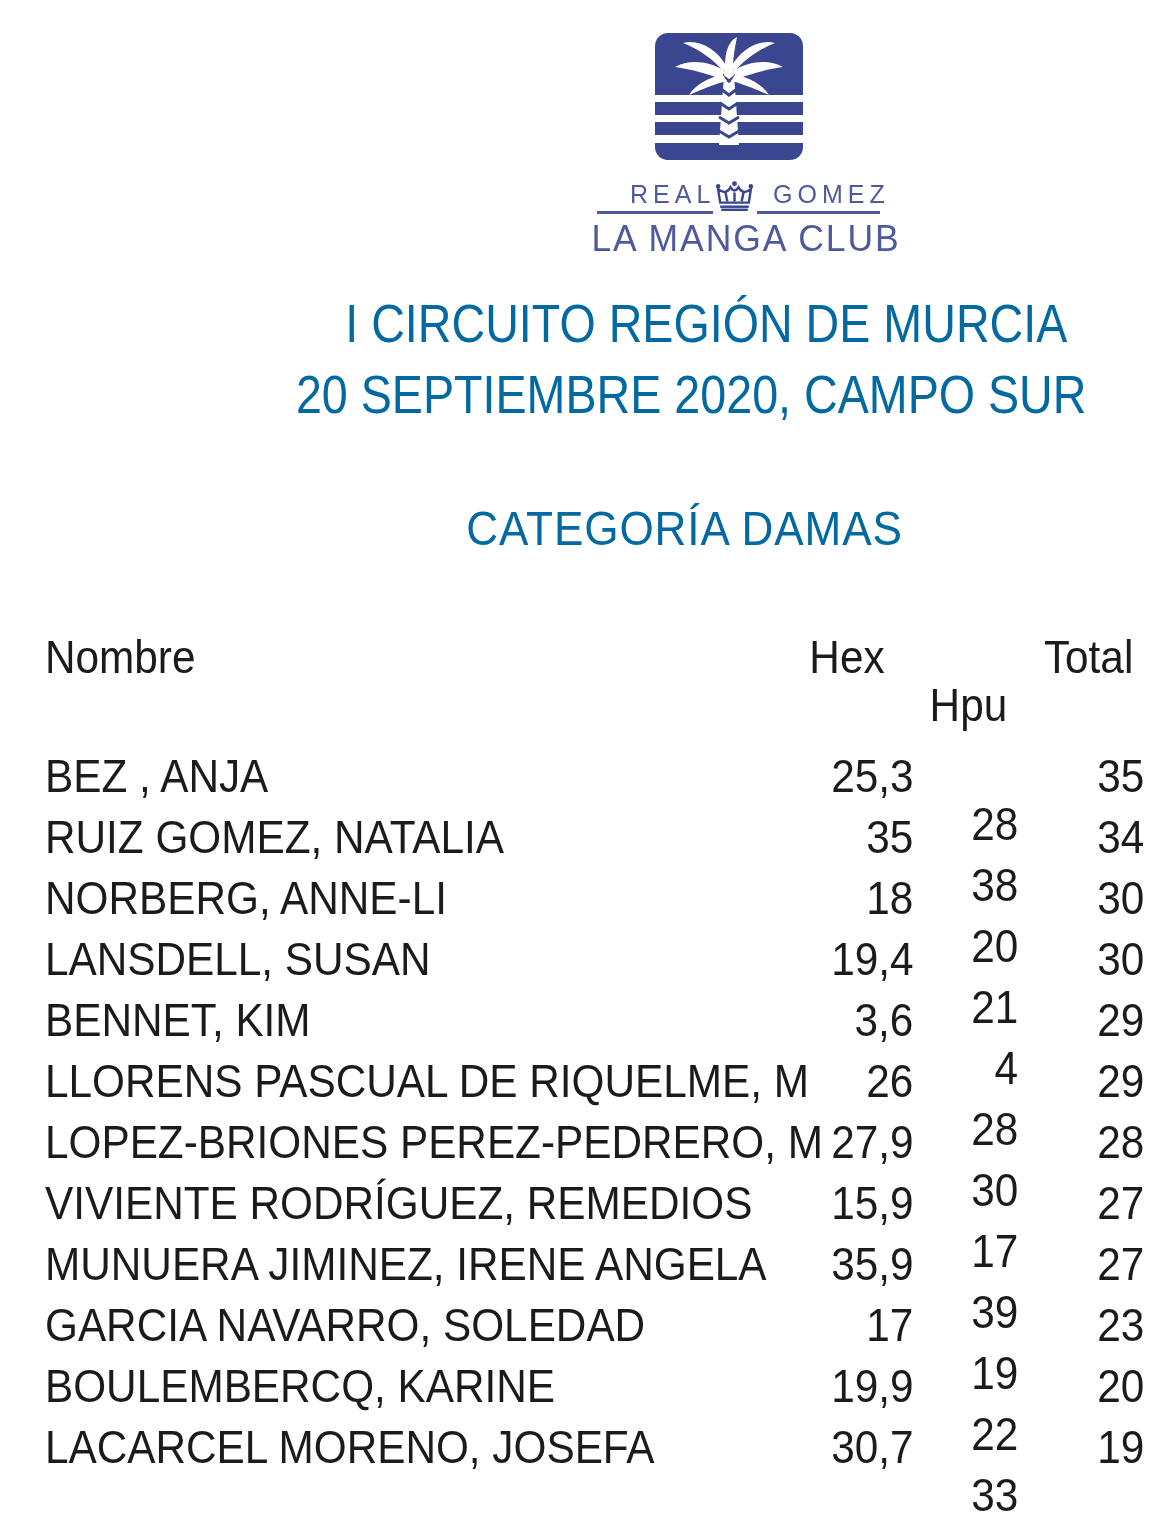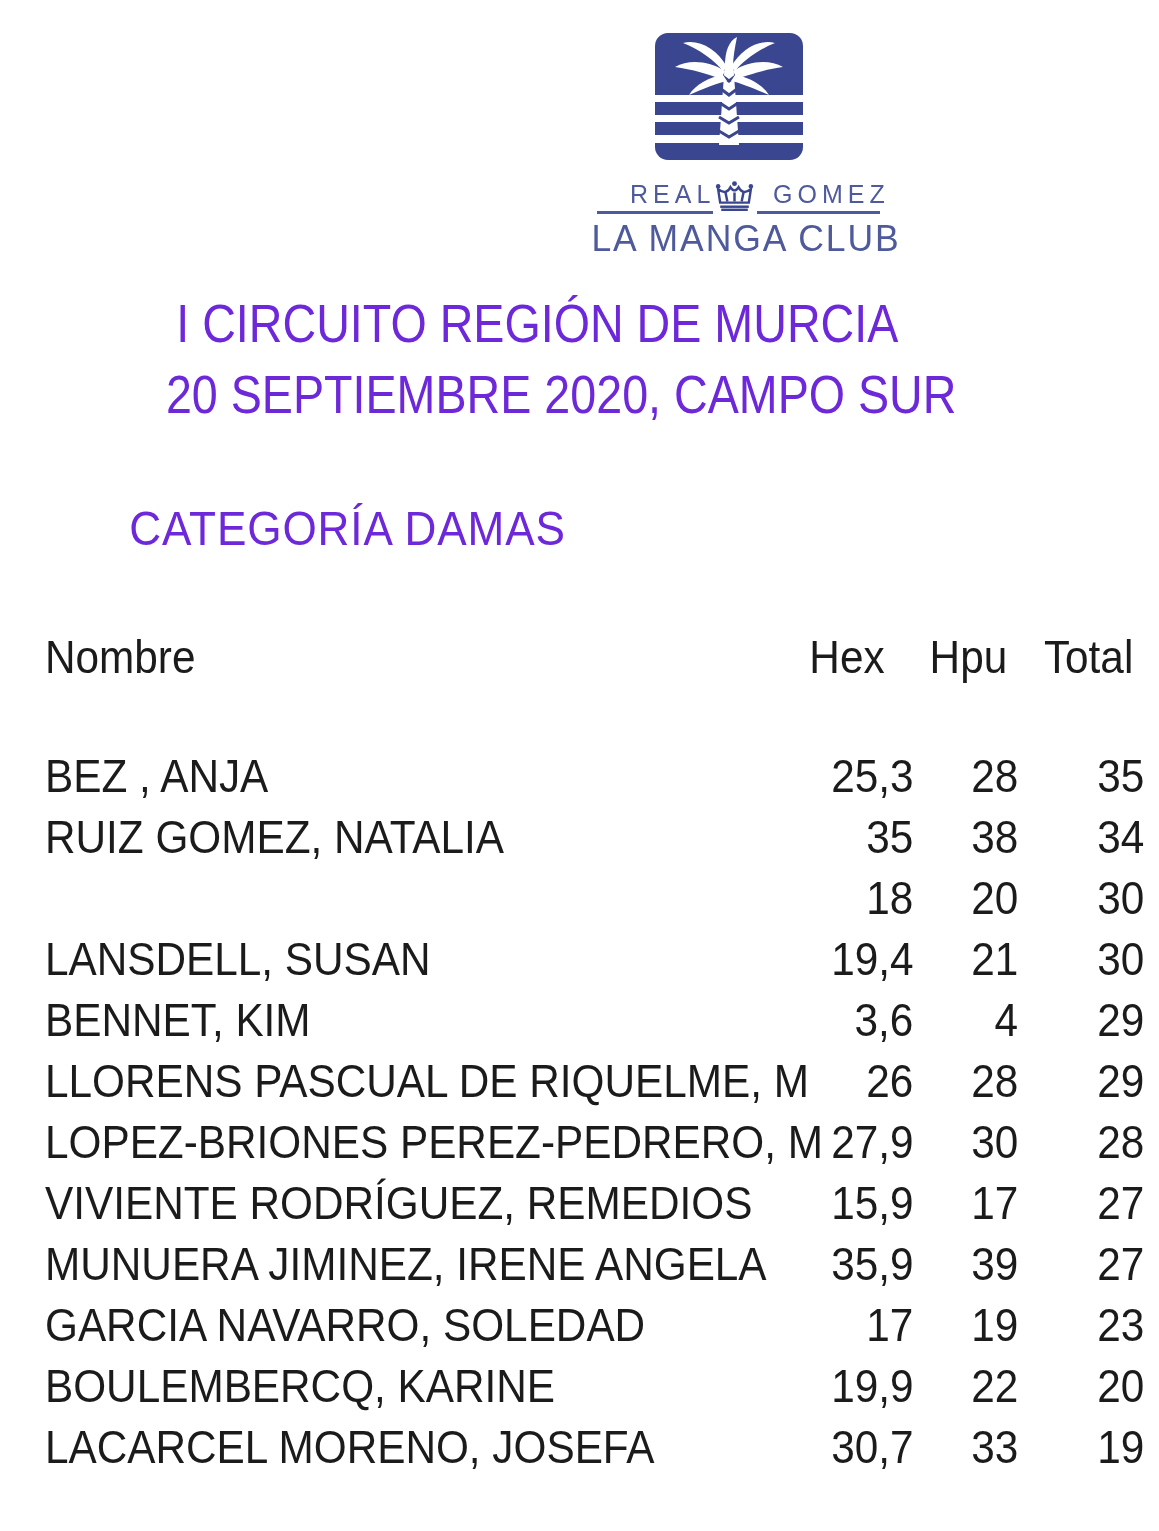--- a/index.html
+++ b/index.html
@@ -24,42 +24,42 @@
   .rule-left{left:597px;width:116px;}
   .rule-right{left:757px;width:123px;}
   .brand-club{
     position:absolute;left:585px;top:212px;width:294px;
     text-align:center;font-size:37px;line-height:37px;letter-spacing:2px;
     color:#4e5a9b;white-space:nowrap;margin-top:8px;
   }
   .brand-club .cx{transform:scaleX(0.96);transform-origin:50% 50%;}
   
   .title,.category{
-    position:absolute;left:0;width:100%;white-space:nowrap;
-    color:#6d28d9;
+    position:absolute;left:0;width:100%;text-align:center;white-space:nowrap;
+    color:#0369a1;
   }
   .title{font-size:53px;line-height:53px;}
   .t1{top:297px;}
   .t2{top:368px;}
   .t1 .cx{transform:translateX(127px) scaleX(0.88);}
   .t2 .cx{transform:translateX(112px) scaleX(0.88);}
   .category{top:504px;font-size:49px;line-height:49px;}
   .category .cx{transform:translateX(105px) scaleX(0.90);letter-spacing:1px;}
   
   .thead,.trow{
     position:absolute;left:0;width:100%;height:61px;line-height:61px;
     font-size:47px;white-space:nowrap;
   }
   .thead{top:626px;font-weight:400;position:absolute;}
   .tbody{position:absolute;left:0;top:745px;width:100%;}
   .tbody .trow{position:relative;top:auto;}
   .cell{position:absolute;top:0;height:61px;line-height:61px;white-space:nowrap;}
   .cell.name{left:45px;}
   .cell.hex{right:246px;}
-  .cell.hpu{right:141px;}
+  .cell.hpu{right:141px;margin-top:48px;}
   .cell.total{right:15px;}
   .thead .cell.hex{right:274px;}
   .thead .cell.hpu{right:152px;}
   .thead .cell.total{right:26px;}
   .cx{display:inline-block;}
   .cx.l{transform:scaleX(0.90);transform-origin:0 50%;}
   .cx.r{transform:scaleX(0.90);transform-origin:100% 50%;}
 </style>
 </head>
 <body>
@@ -130,20 +130,21 @@
         <span class="cell hpu"><span class="cx r">28</span></span>
         <span class="cell total"><span class="cx r">35</span></span>
       </div>
       <div class="trow">
         <span class="cell name"><span class="cx l">RUIZ GOMEZ, NATALIA</span></span>
         <span class="cell hex"><span class="cx r">35</span></span>
         <span class="cell hpu"><span class="cx r">38</span></span>
         <span class="cell total"><span class="cx r">34</span></span>
       </div>
       <div class="trow">
+        <span class="cell name"><span class="cx l">NORBERG, ANNE-LI</span></span>
         <span class="cell hex"><span class="cx r">18</span></span>
         <span class="cell hpu"><span class="cx r">20</span></span>
         <span class="cell total"><span class="cx r">30</span></span>
       </div>
       <div class="trow">
         <span class="cell name"><span class="cx l">LANSDELL, SUSAN</span></span>
         <span class="cell hex"><span class="cx r">19,4</span></span>
         <span class="cell hpu"><span class="cx r">21</span></span>
         <span class="cell total"><span class="cx r">30</span></span>
       </div>

